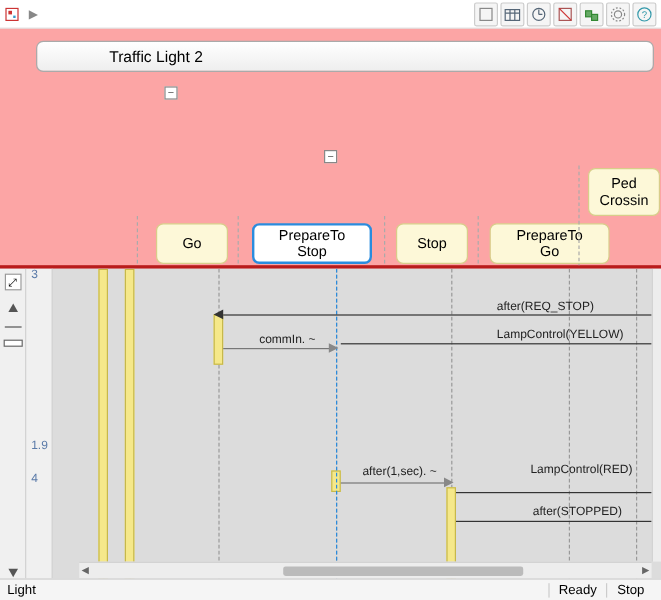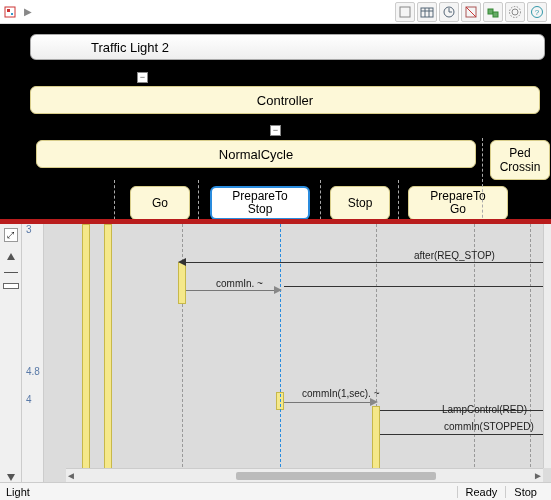--- a/index.html
+++ b/index.html
@@ -9,21 +9,21 @@
 .toolbar { height: 24px; display: flex; align-items: center; border-bottom: 1px solid #ddd; padding: 0 4px; }
 .crumb-icon { width: 12px; height: 12px; margin-right: 4px; }
 .crumb-text { font-size: 12px; color: #333; }
 .crumb-arrow { color: #888; margin: 0 4px; font-size: 10px; }
 .toolbar-spacer { flex: 1; }
 .tb-icons { display: flex; gap: 2px; }
 .tb-btn { width: 20px; height: 20px; border: 1px solid #ccc; border-radius: 2px; display: flex; align-items: center; justify-content: center; background: #f5f5f5; cursor: pointer; }
 .tb-btn svg { width: 14px; height: 14px; }
 
 
-.upper { height: 200px; background: #000000; position: relative; overflow: hidden; border-bottom: 5px solid #b91c1c; }
+.upper { height: 200px; background: #fca5a5; position: relative; overflow: hidden; border-bottom: 3px solid #b91c1c; }
 .chart-area { position: absolute; left: 10px; right: 0; top: 6px; bottom: 0; }
 .state-box { position: absolute; background: linear-gradient(#fff, #eee); border: 1px solid #aaa; border-radius: 6px; display: flex; align-items: center; padding-left: 60px; font-size: 13px; }
 .state-tl2 { left: 20px; top: 4px; width: 515px; height: 26px; }
 .state-ctrl { position: absolute; left: 20px; top: 56px; width: 510px; border: 1px solid #d8cd8a; background: #fdf8d8; border-radius: 6px; height: 28px; display:flex; align-items:center; justify-content:center; font-size:13px; }
 .state-nc { position: absolute; left: 26px; top: 110px; width: 440px; border: 1px solid #d8cd8a; background: #fdf8d8; border-radius: 6px; height: 28px; display:flex; align-items:center; justify-content:center; font-size:13px; }
 .state-ped { position: absolute; left: 480px; top: 110px; width: 60px; border: 1px solid #d8cd8a; background: #fdf8d8; border-radius: 6px; height: 40px; display:flex; align-items:center; justify-content:center; font-size:12px; text-align:center; overflow:hidden; }
 .substate { position: absolute; top: 156px; border: 1px solid #d8cd8a; background: #fdf8d8; border-radius: 6px; height: 34px; display:flex; align-items:center; justify-content:center; font-size:12px; }
 .ss-go { left: 120px; width: 60px; }
 .ss-pts { left: 200px; width: 100px; border: 2px solid #2a8cde; background:#fff; }
 .ss-pts-text { text-align:center; line-height:1.1; }
@@ -127,27 +127,21 @@
       </div>
   </div>
 </div>
 
 <div class="upper">
   <div class="chart-area">
     <div class="state-box state-tl2">
         <span>Traffic Light 2</span>
       </div>
     <div class="collapse-node cn1">−</div>
-    <div class="state-ctrl">
-        <span>Controller</span>
-      </div>
     <div class="collapse-node cn2">−</div>
-    <div class="state-nc">
-        <span>NormalCycle</span>
-      </div>
     <div class="state-ped">
         <span>Ped Crossin</span>
       </div>
     <div class="substate ss-go">
         <span>Go</span>
       </div>
     <div class="substate ss-pts">
         <div class="ss-pts-text"><span>PrepareTo<br>Stop</span></div>
       </div>
     <div class="substate ss-stop">
@@ -173,21 +167,21 @@
       </svg>
     <div style="width:14px;border-top:1px solid #555"></div>
     <div class="gutter-mark"></div>
     <div style="flex:1"></div>
     <svg width="10" height="10">
         <polygon points="1,2 9,2 5,9" fill="#555"></polygon>
       </svg>
   </div>
   <div class="gutter-time">
     <div class="time-t1">3</div>
-    <div class="time-t2">4.8</div>
+    <div class="time-t2">1.9</div>
     <div class="time-t3">4</div>
   </div>
   <div class="seq-area">
 
     <div class="lifeline ll1"></div>
     <div class="lifeline ll2"></div>
     <div class="lifeline ll3"></div>
     <div class="lifeline ll4"></div>
     <div class="lifeline ll5"></div>
     <div class="lifeline ll6"></div>
@@ -203,30 +197,31 @@
 
     <div class="arrow-line" style="left:142px; top:38px; width:360px;"></div>
     <div class="arrow-head ah-left" style="left:134px; top:34px;"></div>
     <div class="msg-label" style="left:370px; top:26px;">after(REQ_STOP)</div>
 
     <div class="arrow-line" style="left:142px; top:66px; width:92px; background:#777;"></div>
     <div class="arrow-head ah-right-open" style="left:230px; top:62px;"></div>
     <div class="msg-label" style="left:172px; top:54px;">commIn. ~</div>
 
     <div class="arrow-line" style="left:240px; top:62px; width:262px;"></div>
+    <div class="msg-label" style="left:370px; top:50px;">LampControl(YELLOW)</div>
 
     <div class="arrow-line" style="left:240px; top:178px; width:90px; background:#777;"></div>
     <div class="arrow-head ah-right-open" style="left:326px; top:174px;"></div>
-    <div class="msg-label" style="left:258px; top:164px;">commIn(1,sec). ~</div>
+    <div class="msg-label" style="left:258px; top:164px;">after(1,sec). ~</div>
 
     <div class="arrow-line" style="left:336px; top:186px; width:166px;"></div>
-    <div class="msg-label" style="left:398px; top:180px;text-align:center;">LampControl(RED)</div>
+    <div class="msg-label" style="left:398px; top:162px;text-align:center;">LampControl(RED)</div>
 
     <div class="arrow-line" style="left:336px; top:210px; width:166px;"></div>
-    <div class="msg-label" style="left:400px; top:197px;">commIn(STOPPED)</div>
+    <div class="msg-label" style="left:400px; top:197px;">after(STOPPED)</div>
 
     <div class="gutter-right"></div>
 
     <div class="hscroll">
       <div class="larrow">◄</div>
       <div class="hscroll-thumb"></div>
       <div style="flex:1"></div>
       <div class="larrow">►</div>
     </div>
   </div>

